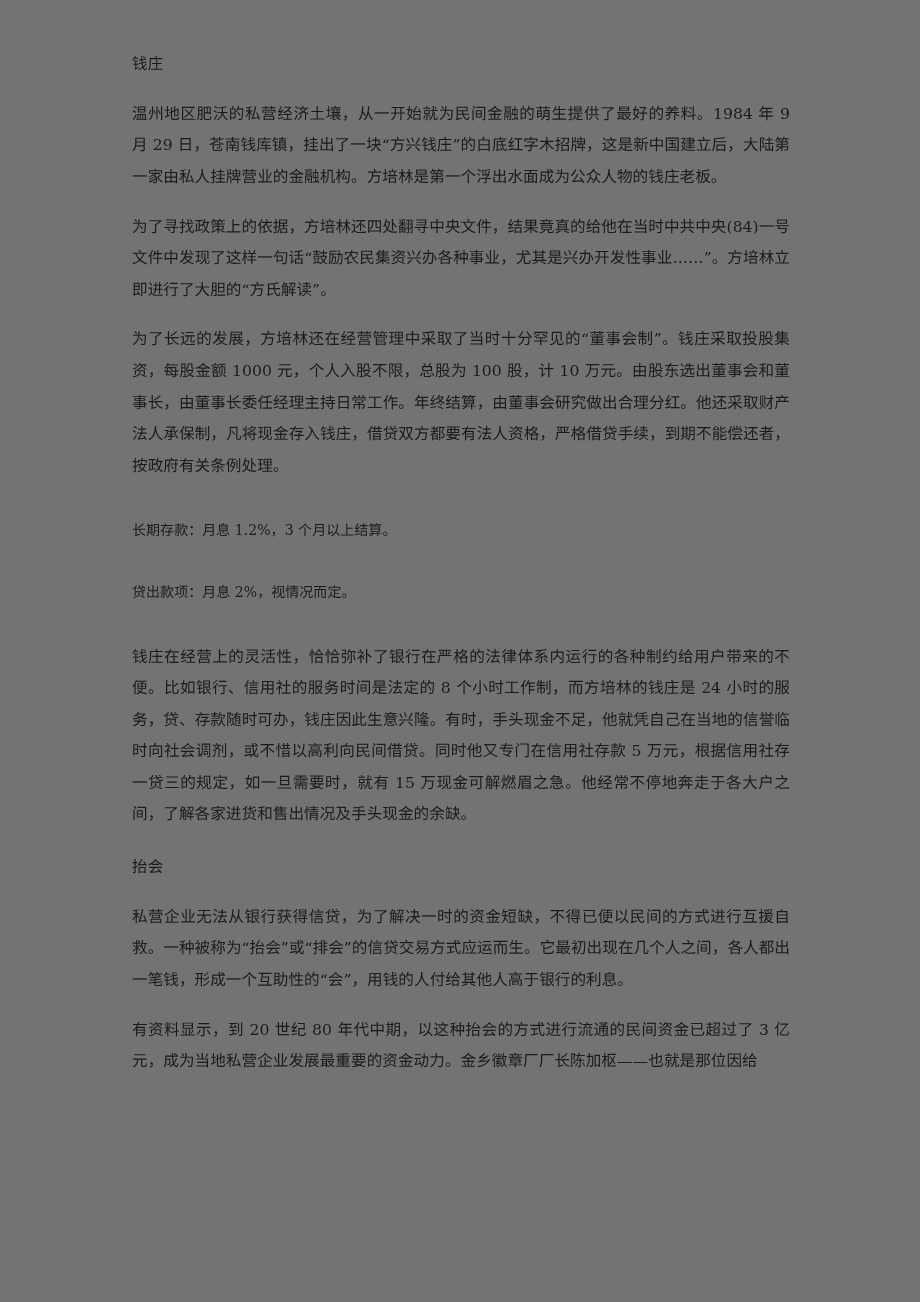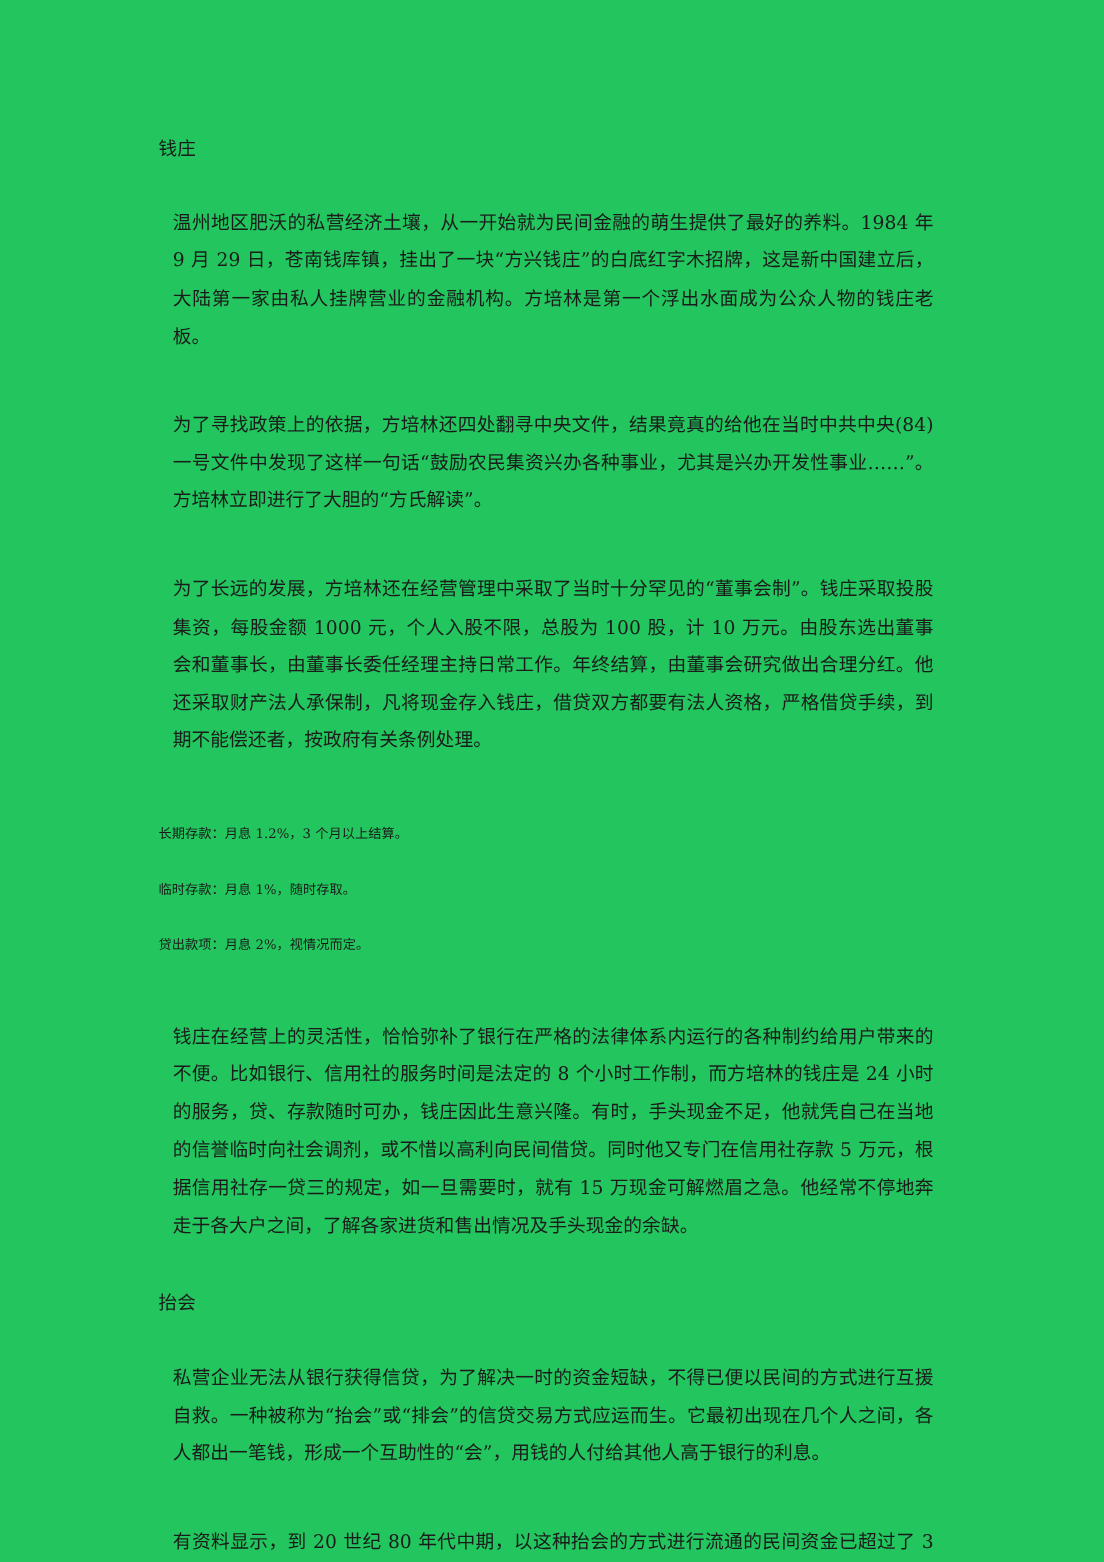--- a/index.html
+++ b/index.html
@@ -13,51 +13,51 @@
     height: 1302px;
     overflow: hidden;
     font-family: "DejaVu Serif", "Liberation Serif", serif;
     color: #1b1b1b;
     -webkit-font-smoothing: antialiased;
   }
   .page {
     box-sizing: border-box;
     width: 920px;
     height: 1302px;
-    padding: 112px 130px 0 132px;
-    background: #22c55e;
+    padding: 52px 130px 0 132px;
+    background: #737373;
     position: relative;
   }
   .doc-body {
     width: 658px;
   }
   .heading {
     font-size: 15.5px;
     line-height: 1.6;
     margin: 0 0 0 0;
     letter-spacing: 0.2px;
     color: #1b1b1b;
     font-weight: normal;
   }
   .para {
     font-size: 15.6px;
     line-height: 31.6px;
-    margin: 12px;
+    margin: 0;
     text-align: justify;
     text-justify: inter-ideograph;
     letter-spacing: 0.05px;
     color: #1b1b1b;
     word-break: break-all;
   }
   .gap-after-heading { height: 22px; }
   .gap-para { height: 18px; }
   .gap-list { height: 15px; }
   .gap-section { height: 24px; }
   .list-line {
-    font-size: 11px;
+    font-size: 14px;
     line-height: 31.6px;
     margin: 0;
     color: #1b1b1b;
     letter-spacing: 0.05px;
   }
 </style>
 </head>
 <body>
 
 <div class="page">
@@ -73,21 +73,20 @@
     <div class="gap-para"></div>
 
     <p class="para">为了长远的发展，方培林还在经营管理中采取了当时十分罕见的“董事会制”。钱庄采取投股集资，每股金额 1000 元，个人入股不限，总股为 100 股，计 10 万元。由股东选出董事会和董事长，由董事长委任经理主持日常工作。年终结算，由董事会研究做出合理分红。他还采取财产法人承保制，凡将现金存入钱庄，借贷双方都要有法人资格，严格借贷手续，到期不能偿还者，按政府有关条例处理。</p>
     <div class="gap-para"></div>
 
     <div class="gap-list"></div>
 
     <p class="list-line">长期存款：月息 1.2%，3 个月以上结算。</p>
     <div class="gap-list"></div>
 
-    <p class="list-line">临时存款：月息 1%，随时存取。</p>
     <div class="gap-list"></div>
 
     <p class="list-line">贷出款项：月息 2%，视情况而定。</p>
     <div class="gap-list"></div>
 
     <div class="gap-para"></div>
 
     <p class="para">钱庄在经营上的灵活性，恰恰弥补了银行在严格的法律体系内运行的各种制约给用户带来的不便。比如银行、信用社的服务时间是法定的 8 个小时工作制，而方培林的钱庄是 24 小时的服务，贷、存款随时可办，钱庄因此生意兴隆。有时，手头现金不足，他就凭自己在当地的信誉临时向社会调剂，或不惜以高利向民间借贷。同时他又专门在信用社存款 5 万元，根据信用社存一贷三的规定，如一旦需要时，就有 15 万现金可解燃眉之急。他经常不停地奔走于各大户之间，了解各家进货和售出情况及手头现金的余缺。</p>
     <div class="gap-section"></div>
 

